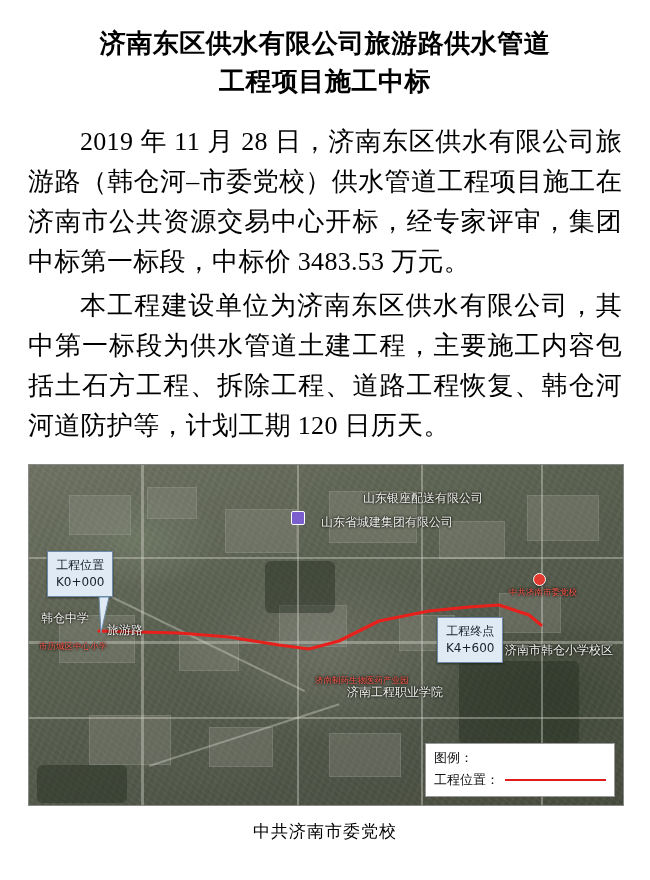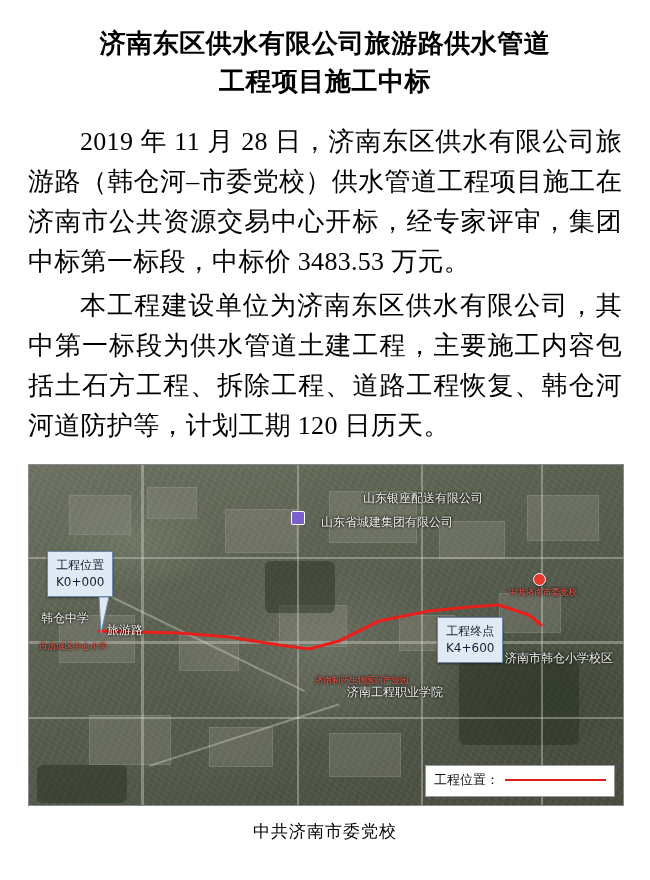--- a/index.html
+++ b/index.html
@@ -241,28 +241,29 @@
         <div>工程终点</div>
         <div>K4+600</div>
       </div>
 
       <div class="poi-pin" style="left:504px; top:108px;"></div>
       <div class="poi-square" style="left:262px; top:46px;"></div>
 
       <div class="map-label" style="left:334px; top:28px;">山东银座配送有限公司</div>
       <div class="map-label" style="left:292px; top:52px;">山东省城建集团有限公司</div>
       <div class="map-label red" style="left:480px; top:122px;">中共济南市委党校</div>
-      <div class="map-label" style="left:476px; top:188px;text-align:center;">济南市韩仓小学校区</div>
+      <div class="map-label" style="left:476px; top:180px;text-align:center;">济南市韩仓小学校区</div>
       <div class="map-label red" style="left:286px; top:210px;font-family:Liberation Serif, serif;">济南制药生物医药产业园</div>
       <div class="map-label" style="left:318px; top:222px;">济南工程职业学院</div>
       <div class="map-label red" style="left:10px; top:176px;">市历城区中心小学</div>
       <div class="map-label" style="left:12px;  top:148px;">韩仓中学</div>
       <div class="map-label" style="left:78px;  top:160px;">旅游路</div>
 
       <div class="legend">
+        <div class="legend-title">图例：</div>
         <div class="legend-row">
           <span>工程位置：</span>
           <span class="legend-line"></span>
         </div>
       </div>
     </div>
 
     <div class="fig-caption">中共济南市委党校</div>
   </div>
 

